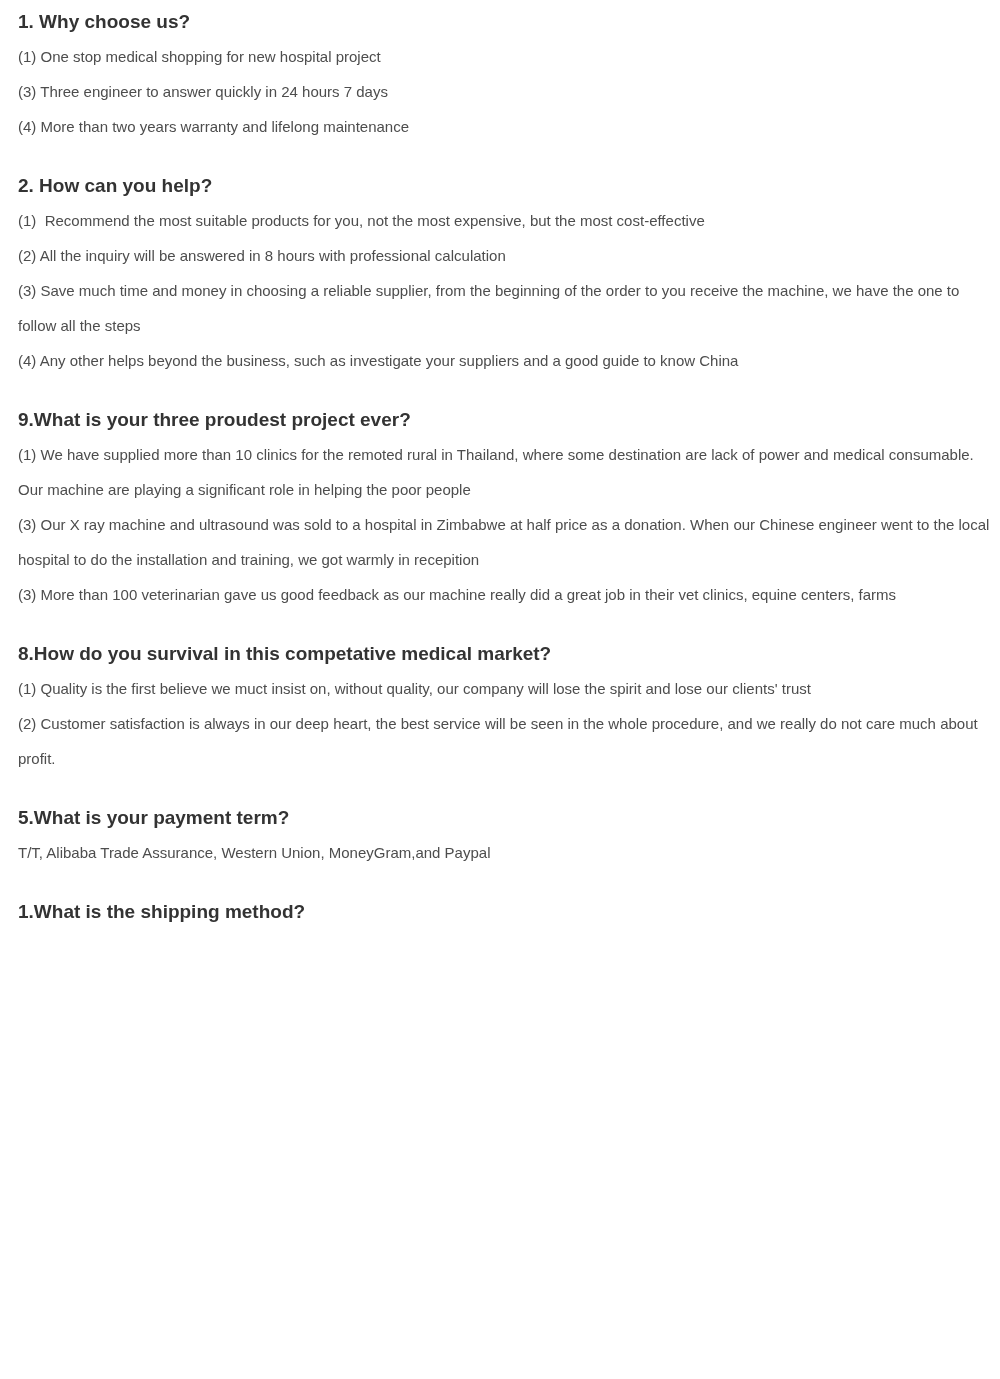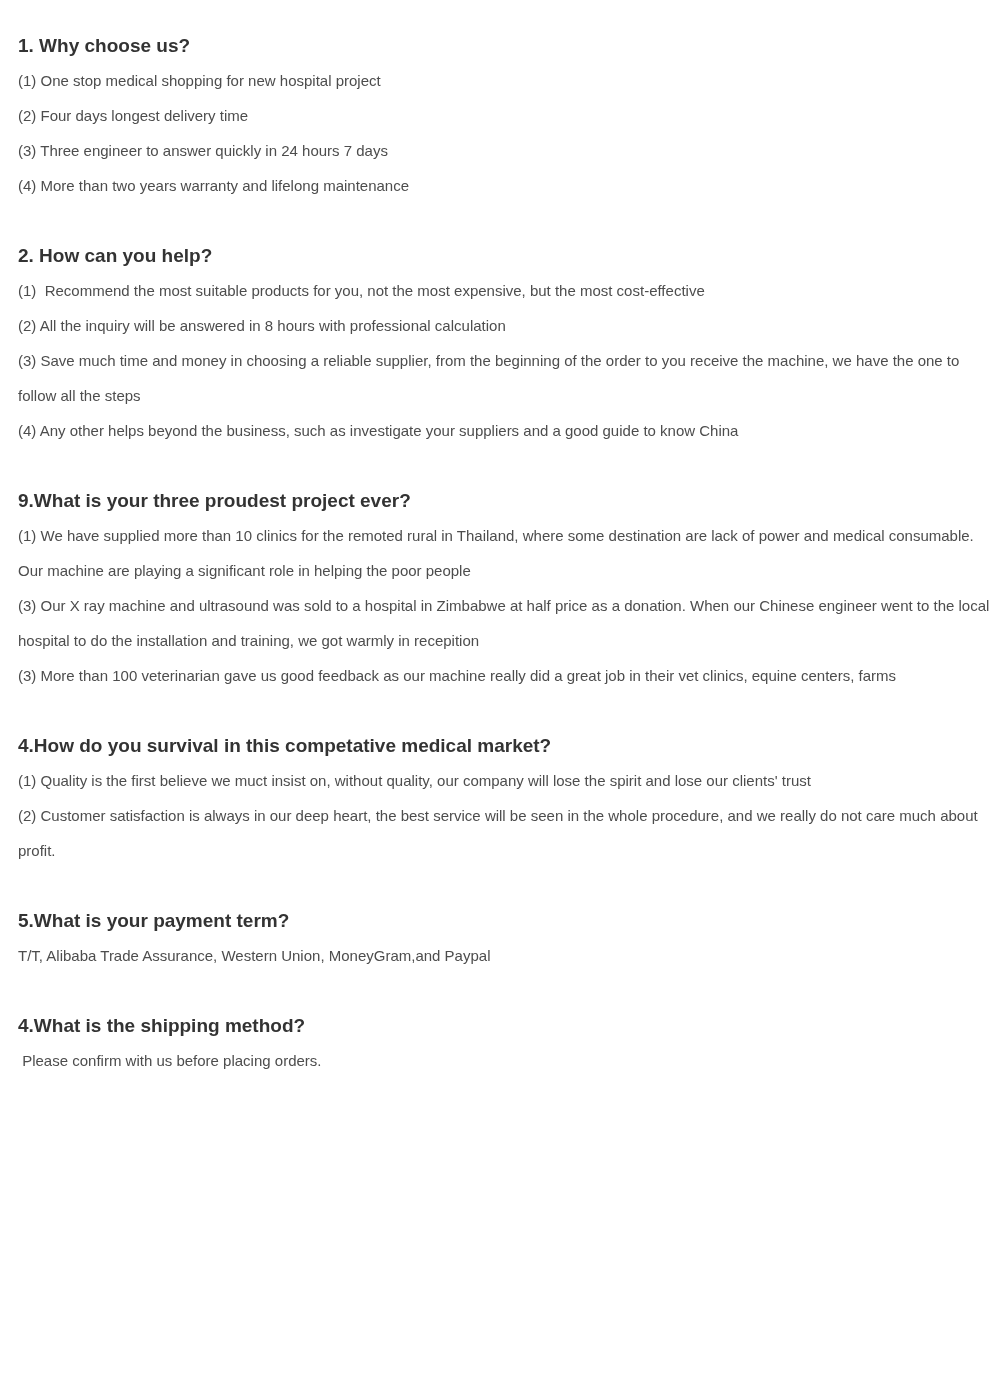--- a/index.html
+++ b/index.html
@@ -10,25 +10,25 @@
   * { box-sizing: border-box; }
   html, body { margin: 0; padding: 0; }
   body {
     width: 1000px;
     min-height: 1379px;
     background: var(--page-bg);
     font-family: "Liberation Sans", sans-serif;
     color: var(--body-color);
   }
   .faq-content {
-    padding: 28px 8px 0 18px;
+    padding: 4px 8px 0 18px;
     width: 1000px;
   }
   .faq-section { margin: 0; }
-  .faq-section + .faq-section { margin-top: 35px; }
+  .faq-section + .faq-section { margin-top: 24px; }
   .faq-question {
     margin: 0;
     font-size: 19px;
     line-height: 35px;
     font-weight: bold;
     color: var(--heading-color);
     white-space: pre-wrap;
   }
   .faq-answer {
     margin: 0;
@@ -41,49 +41,47 @@
   }
 </style>
 </head>
 <body>
 
 <div class="faq-content">
 
   <section class="faq-section">
     <h3 class="faq-question">1. Why choose us?</h3>
     <p class="faq-answer">(1) One stop medical shopping for new hospital project</p>
-    <p class="faq-answer">(2) Four days longest delivery time</p>
     <p class="faq-answer">(3) Three engineer to answer quickly in 24 hours 7 days</p>
     <p class="faq-answer">(4) More than two years warranty and lifelong maintenance</p>
   </section>
 
   <section class="faq-section">
     <h3 class="faq-question">2. How can you help?</h3>
     <p class="faq-answer">(1)  Recommend the most suitable products for you, not the most expensive, but the most cost-effective</p>
     <p class="faq-answer">(2) All the inquiry will be answered in 8 hours with professional calculation</p>
     <p class="faq-answer">(3) Save much time and money in choosing a reliable supplier, from the beginning of the order to you receive the machine, we have the one to follow all the steps</p>
     <p class="faq-answer">(4) Any other helps beyond the business, such as investigate your suppliers and a good guide to know China</p>
   </section>
 
   <section class="faq-section">
     <h3 class="faq-question">9.What is your three proudest project ever?</h3>
     <p class="faq-answer">(1) We have supplied more than 10 clinics for the remoted rural in Thailand, where some destination are lack of power and medical consumable. Our machine are playing a significant role in helping the poor people</p>
     <p class="faq-answer">(3) Our X ray machine and ultrasound was sold to a hospital in Zimbabwe at half price as a donation. When our Chinese engineer went to the local hospital to do the installation and training, we got warmly in recepition</p>
     <p class="faq-answer">(3) More than 100 veterinarian gave us good feedback as our machine really did a great job in their vet clinics, equine centers, farms</p>
   </section>
 
   <section class="faq-section">
-    <h3 class="faq-question">4.How do you survival in this competative medical market?</h3>
+    <h3 class="faq-question">8.How do you survival in this competative medical market?</h3>
     <p class="faq-answer">(1) Quality is the first believe we muct insist on, without quality, our company will lose the spirit and lose our clients' trust</p>
     <p class="faq-answer">(2) Customer satisfaction is always in our deep heart, the best service will be seen in the whole procedure, and we really do not care much about profit.</p>
   </section>
 
   <section class="faq-section">
     <h3 class="faq-question">5.What is your payment term?</h3>
     <p class="faq-answer">T/T, Alibaba Trade Assurance, Western Union, MoneyGram,and Paypal</p>
   </section>
 
   <section class="faq-section">
-    <h3 class="faq-question">4.What is the shipping method?</h3>
-    <p class="faq-answer"> Please confirm with us before placing orders.</p>
+    <h3 class="faq-question">1.What is the shipping method?</h3>
   </section>
 
 </div>
 
 </body></html>

